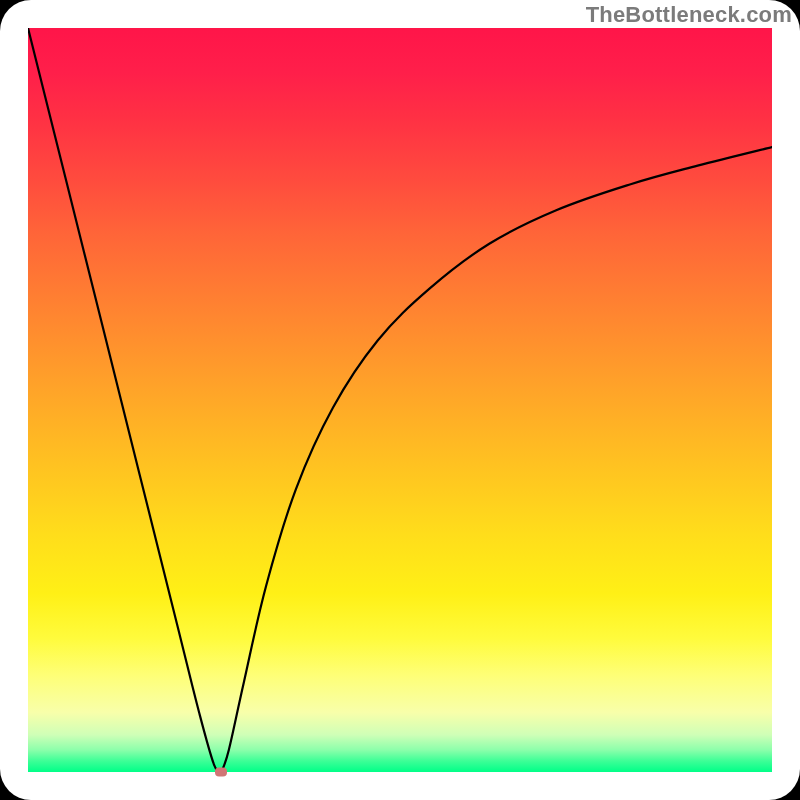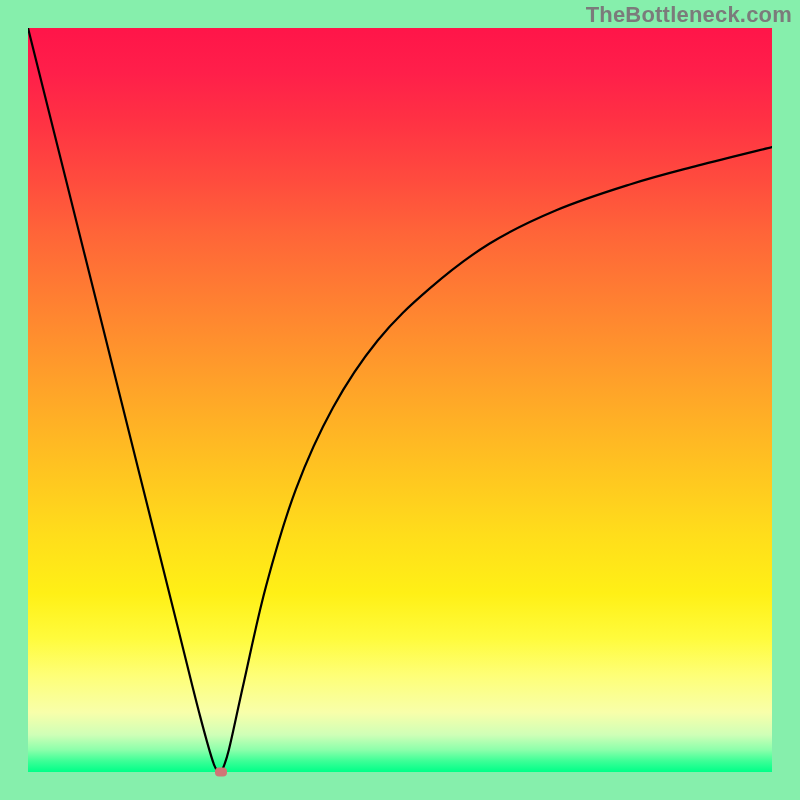--- a/index.html
+++ b/index.html
@@ -1,21 +1,22 @@
 <!DOCTYPE html>
 <html><head>
 <meta charset="utf-8">
 <style>
   * { margin: 0; padding: 0; box-sizing: border-box; }
   html, body { width: 800px; height: 800px; overflow: hidden; background: #000; }
   .frame {
     position: relative;
     width: 800px;
     height: 800px;
-    background: #86efac;
+    background: #ffffff;
+    border-radius: 31px;
   }
   .plot {
     position: absolute;
     left: 28px;
     top: 28px;
     width: 744px;
     height: 744px;
     background: linear-gradient(to bottom,
       #ff1549 0%,
       #ff1f4a 6%,

